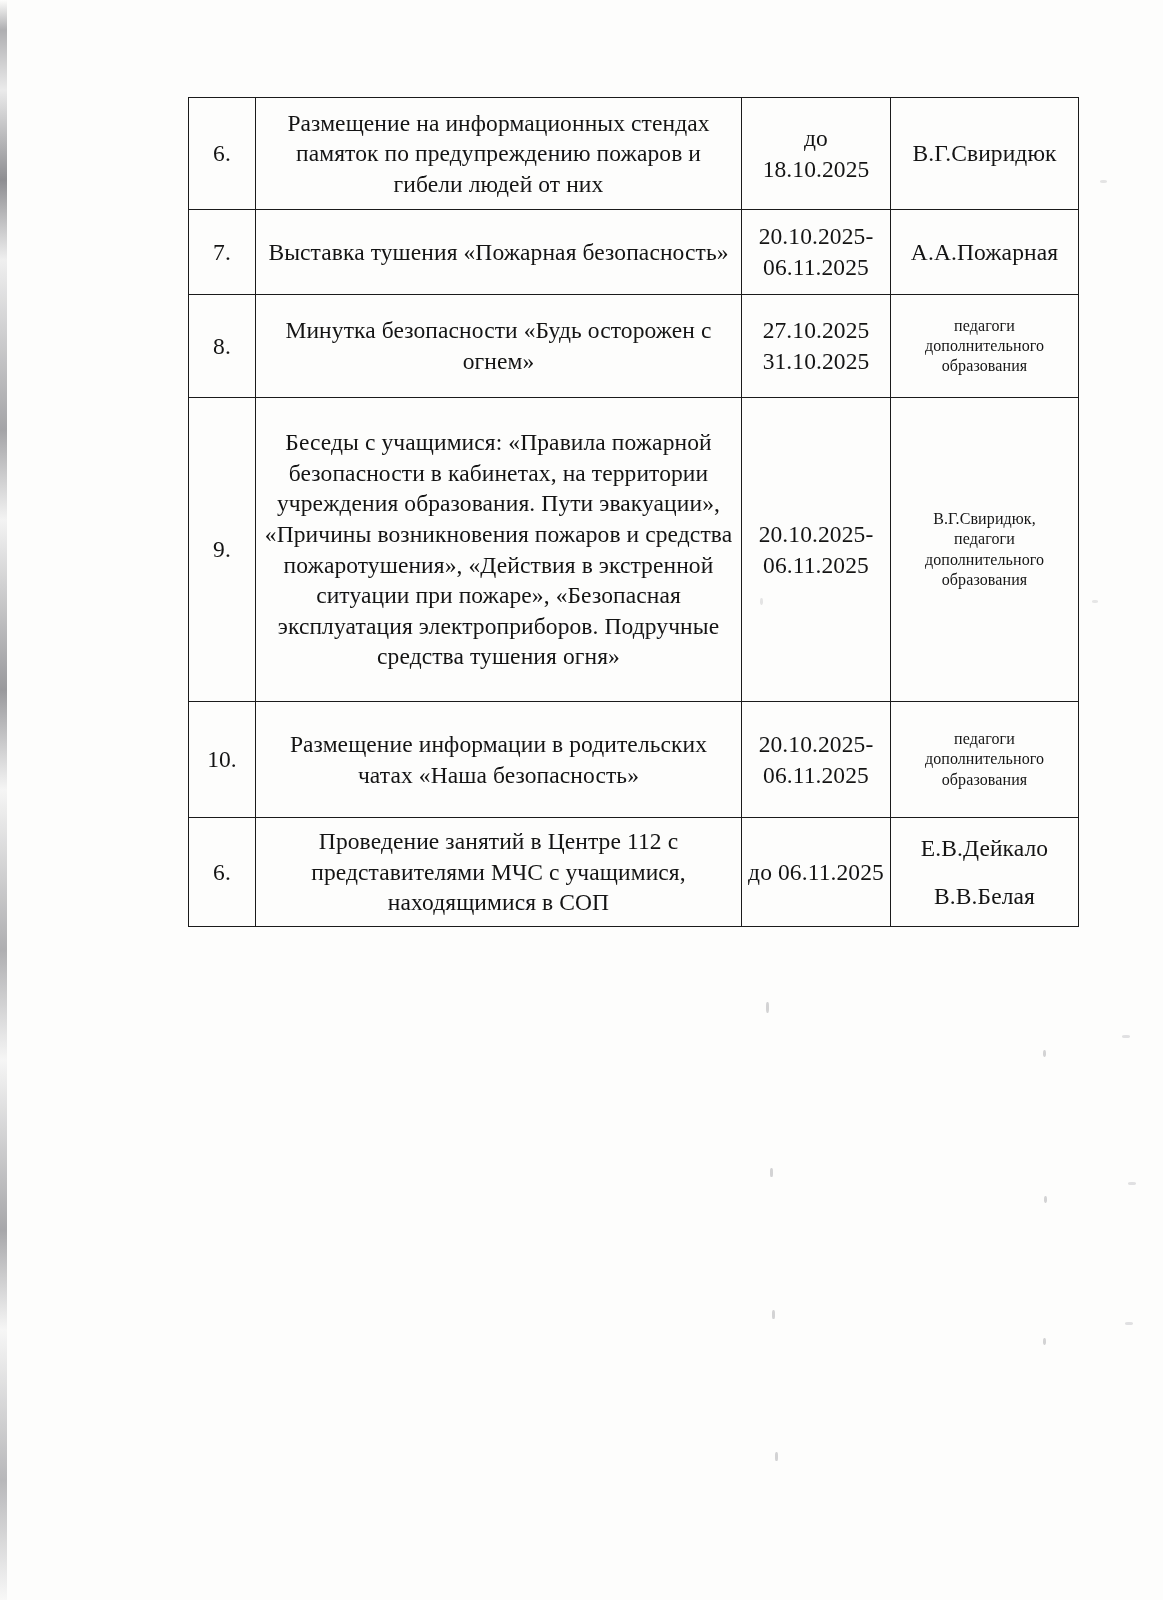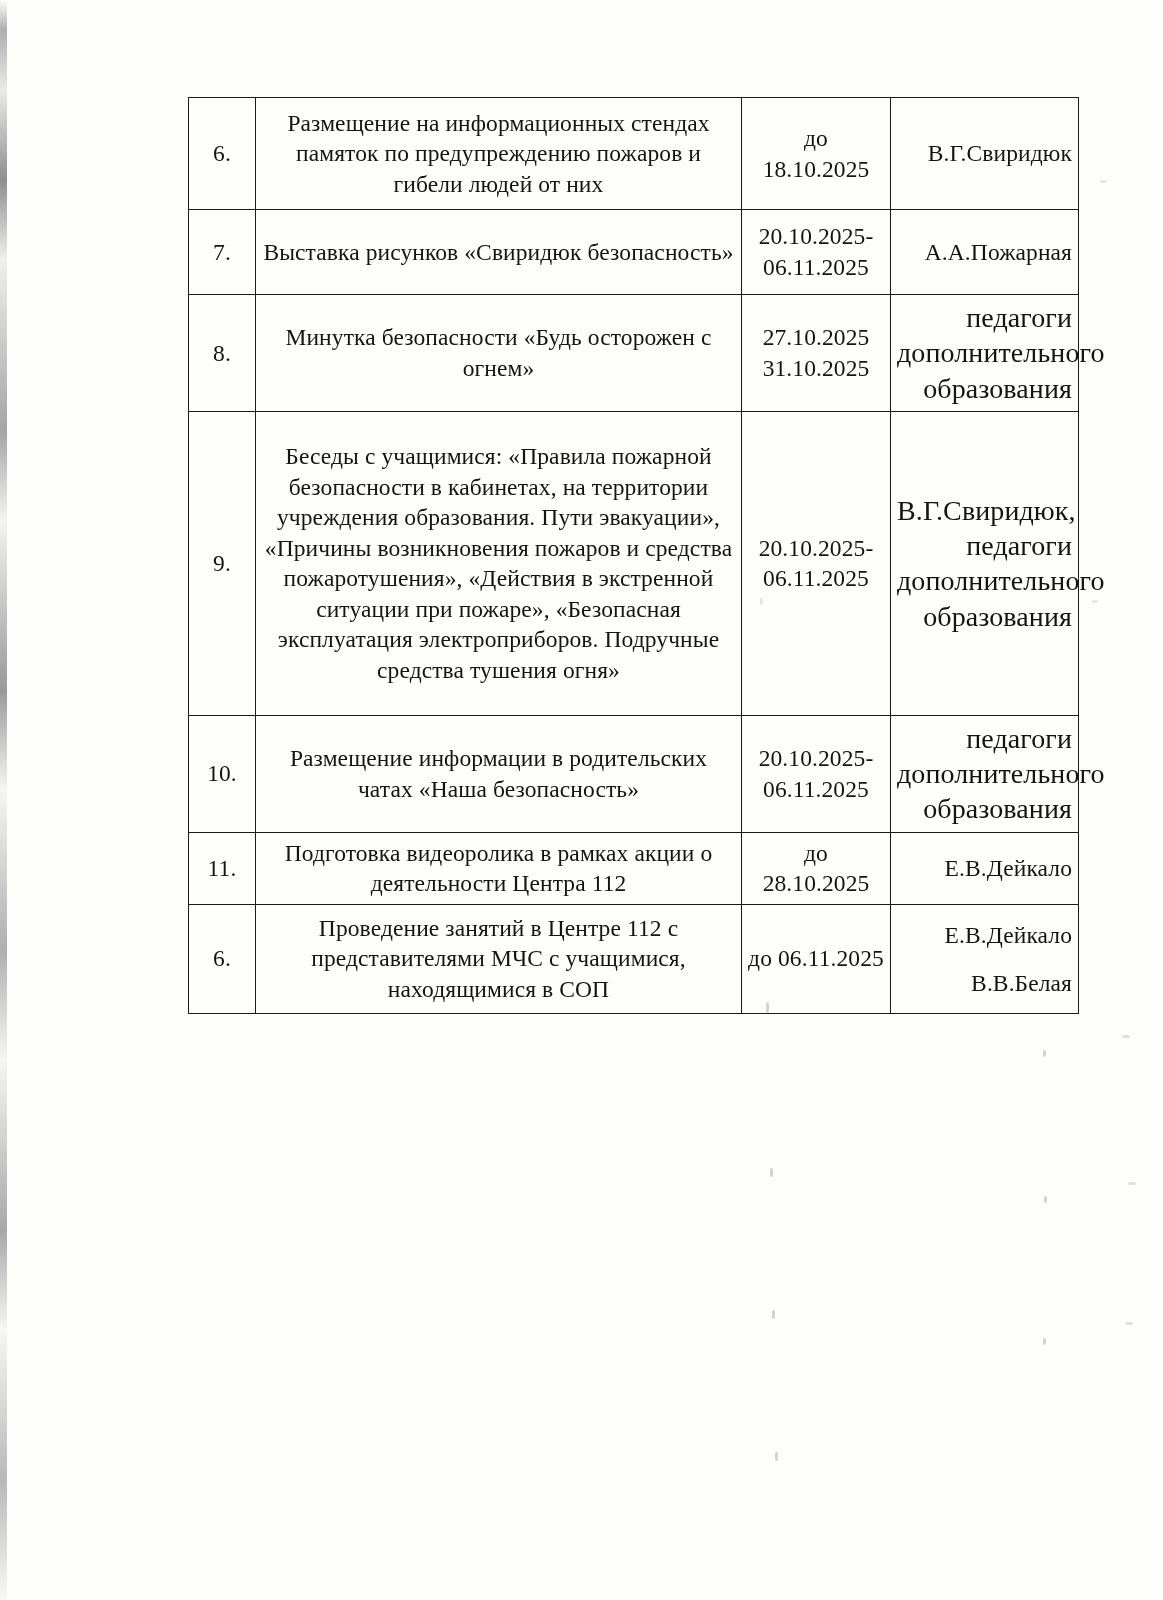--- a/index.html
+++ b/index.html
@@ -99,29 +99,29 @@
   }
 
   td.date {
     text-align: center;
     white-space: pre-line;
     padding-left: 2px;
     padding-right: 2px;
   }
 
   td.resp {
-    text-align: right;
+    text-align: center;
     white-space: pre-line;
     padding-left: 2px;
     padding-right: 2px;
   }
 
   
   td.resp.small {
-    font-size: 28px;
+    font-size: 16px;
     line-height: 1.26;
   }
 
   td.resp.spaced {
     line-height: 2.05;
   }
 
   
   tr.r6  td { height: 101px; }
   tr.r7  td { height: 74px; }
@@ -161,21 +161,21 @@
     </colgroup>
     <tbody>
       <tr class="r6">
         <td class="num">6.</td>
         <td class="activity">Размещение на информационных стендах памяток по предупреждению пожаров и гибели людей от них</td>
         <td class="date">до 18.10.2025</td>
         <td class="resp">В.Г.Свиридюк</td>
       </tr>
       <tr class="r7">
         <td class="num">7.</td>
-        <td class="activity">Выставка рисунков «Свиридюк безопасность»</td>
+        <td class="activity">Выставка тушения «Пожарная безопасность»</td>
         <td class="date">20.10.2025-
 06.11.2025</td>
         <td class="resp">А.А.Пожарная</td>
       </tr>
       <tr class="r8">
         <td class="num">8.</td>
         <td class="activity">Минутка безопасности «Будь осторожен с огнем»</td>
         <td class="date">27.10.2025
 31.10.2025</td>
         <td class="resp small">педагоги
@@ -194,26 +194,20 @@
       </tr>
       <tr class="r10">
         <td class="num">10.</td>
         <td class="activity">Размещение информации в родительских чатах «Наша безопасность»</td>
         <td class="date">20.10.2025-
 06.11.2025</td>
         <td class="resp small">педагоги
 дополнительного
 образования</td>
       </tr>
-      <tr class="r11">
-        <td class="num">11.</td>
-        <td class="activity">Подготовка видеоролика в рамках акции о деятельности Центра 112</td>
-        <td class="date">до 28.10.2025</td>
-        <td class="resp">Е.В.Дейкало</td>
-      </tr>
       <tr class="r12">
         <td class="num">6.</td>
         <td class="activity">Проведение занятий в Центре 112 с представителями МЧС с учащимися, находящимися в СОП</td>
         <td class="date">до 06.11.2025</td>
         <td class="resp spaced">Е.В.Дейкало
 В.В.Белая</td>
       </tr>
     </tbody>
   </table>
 </div>

